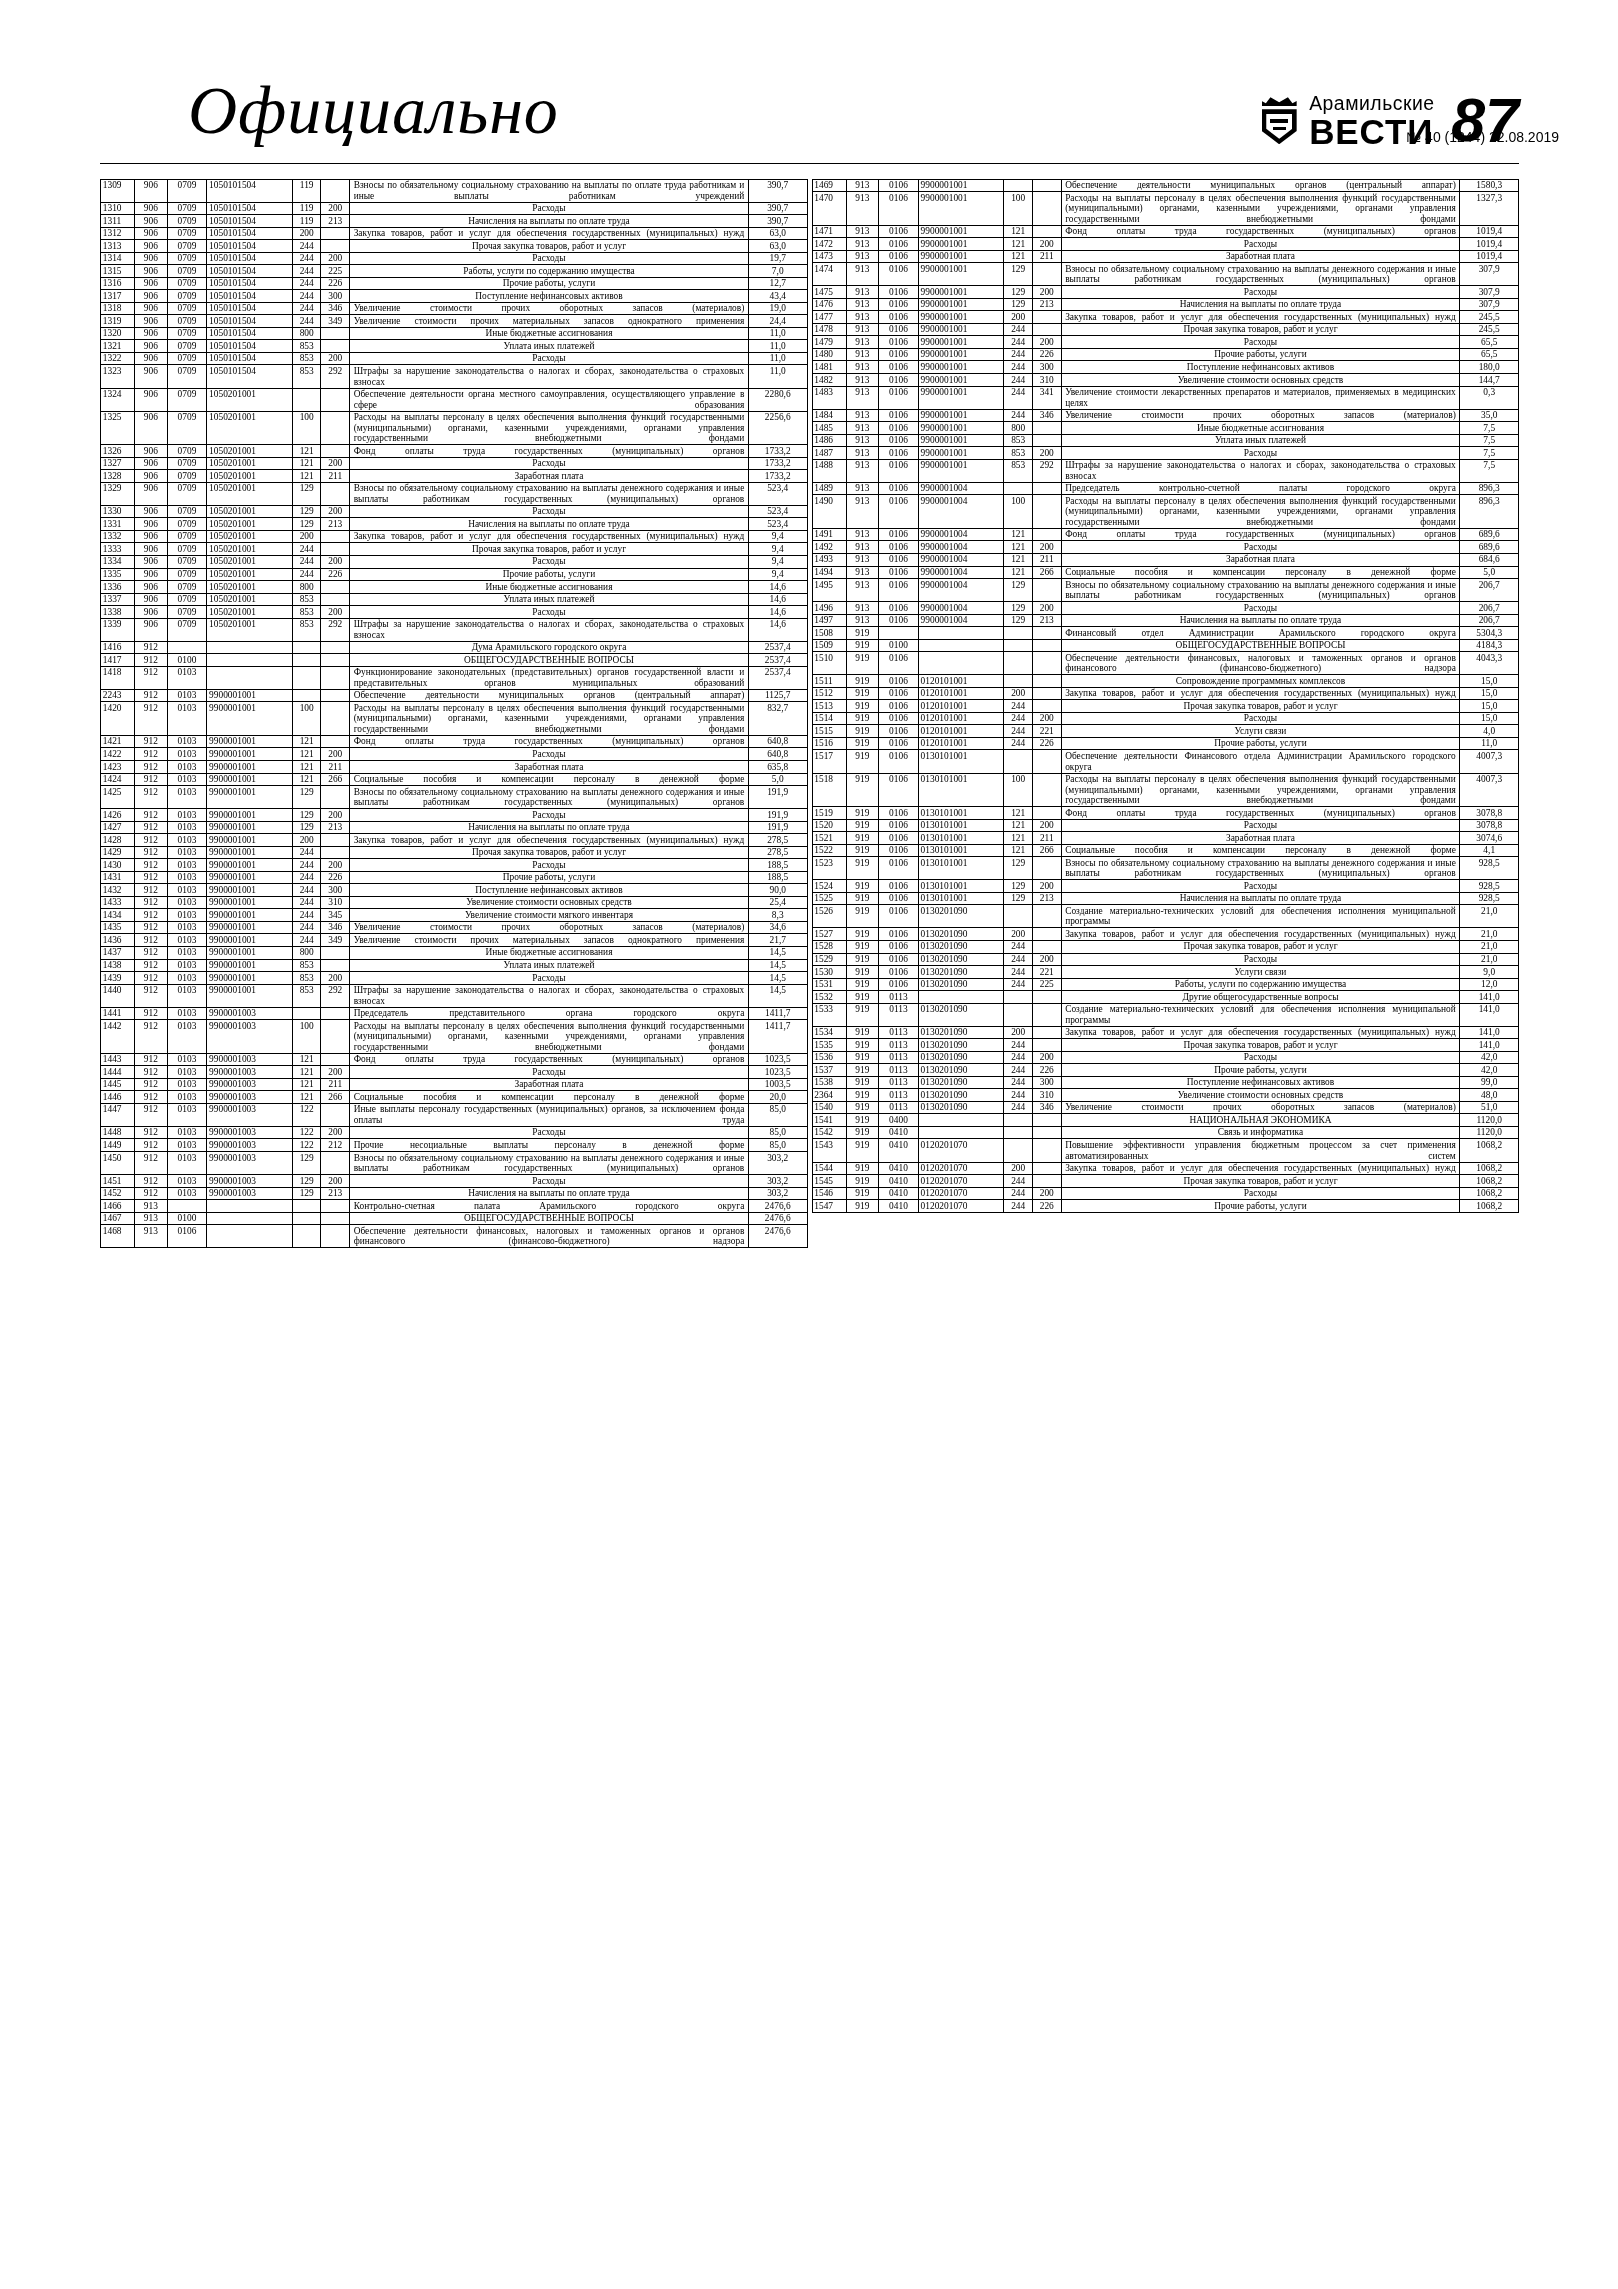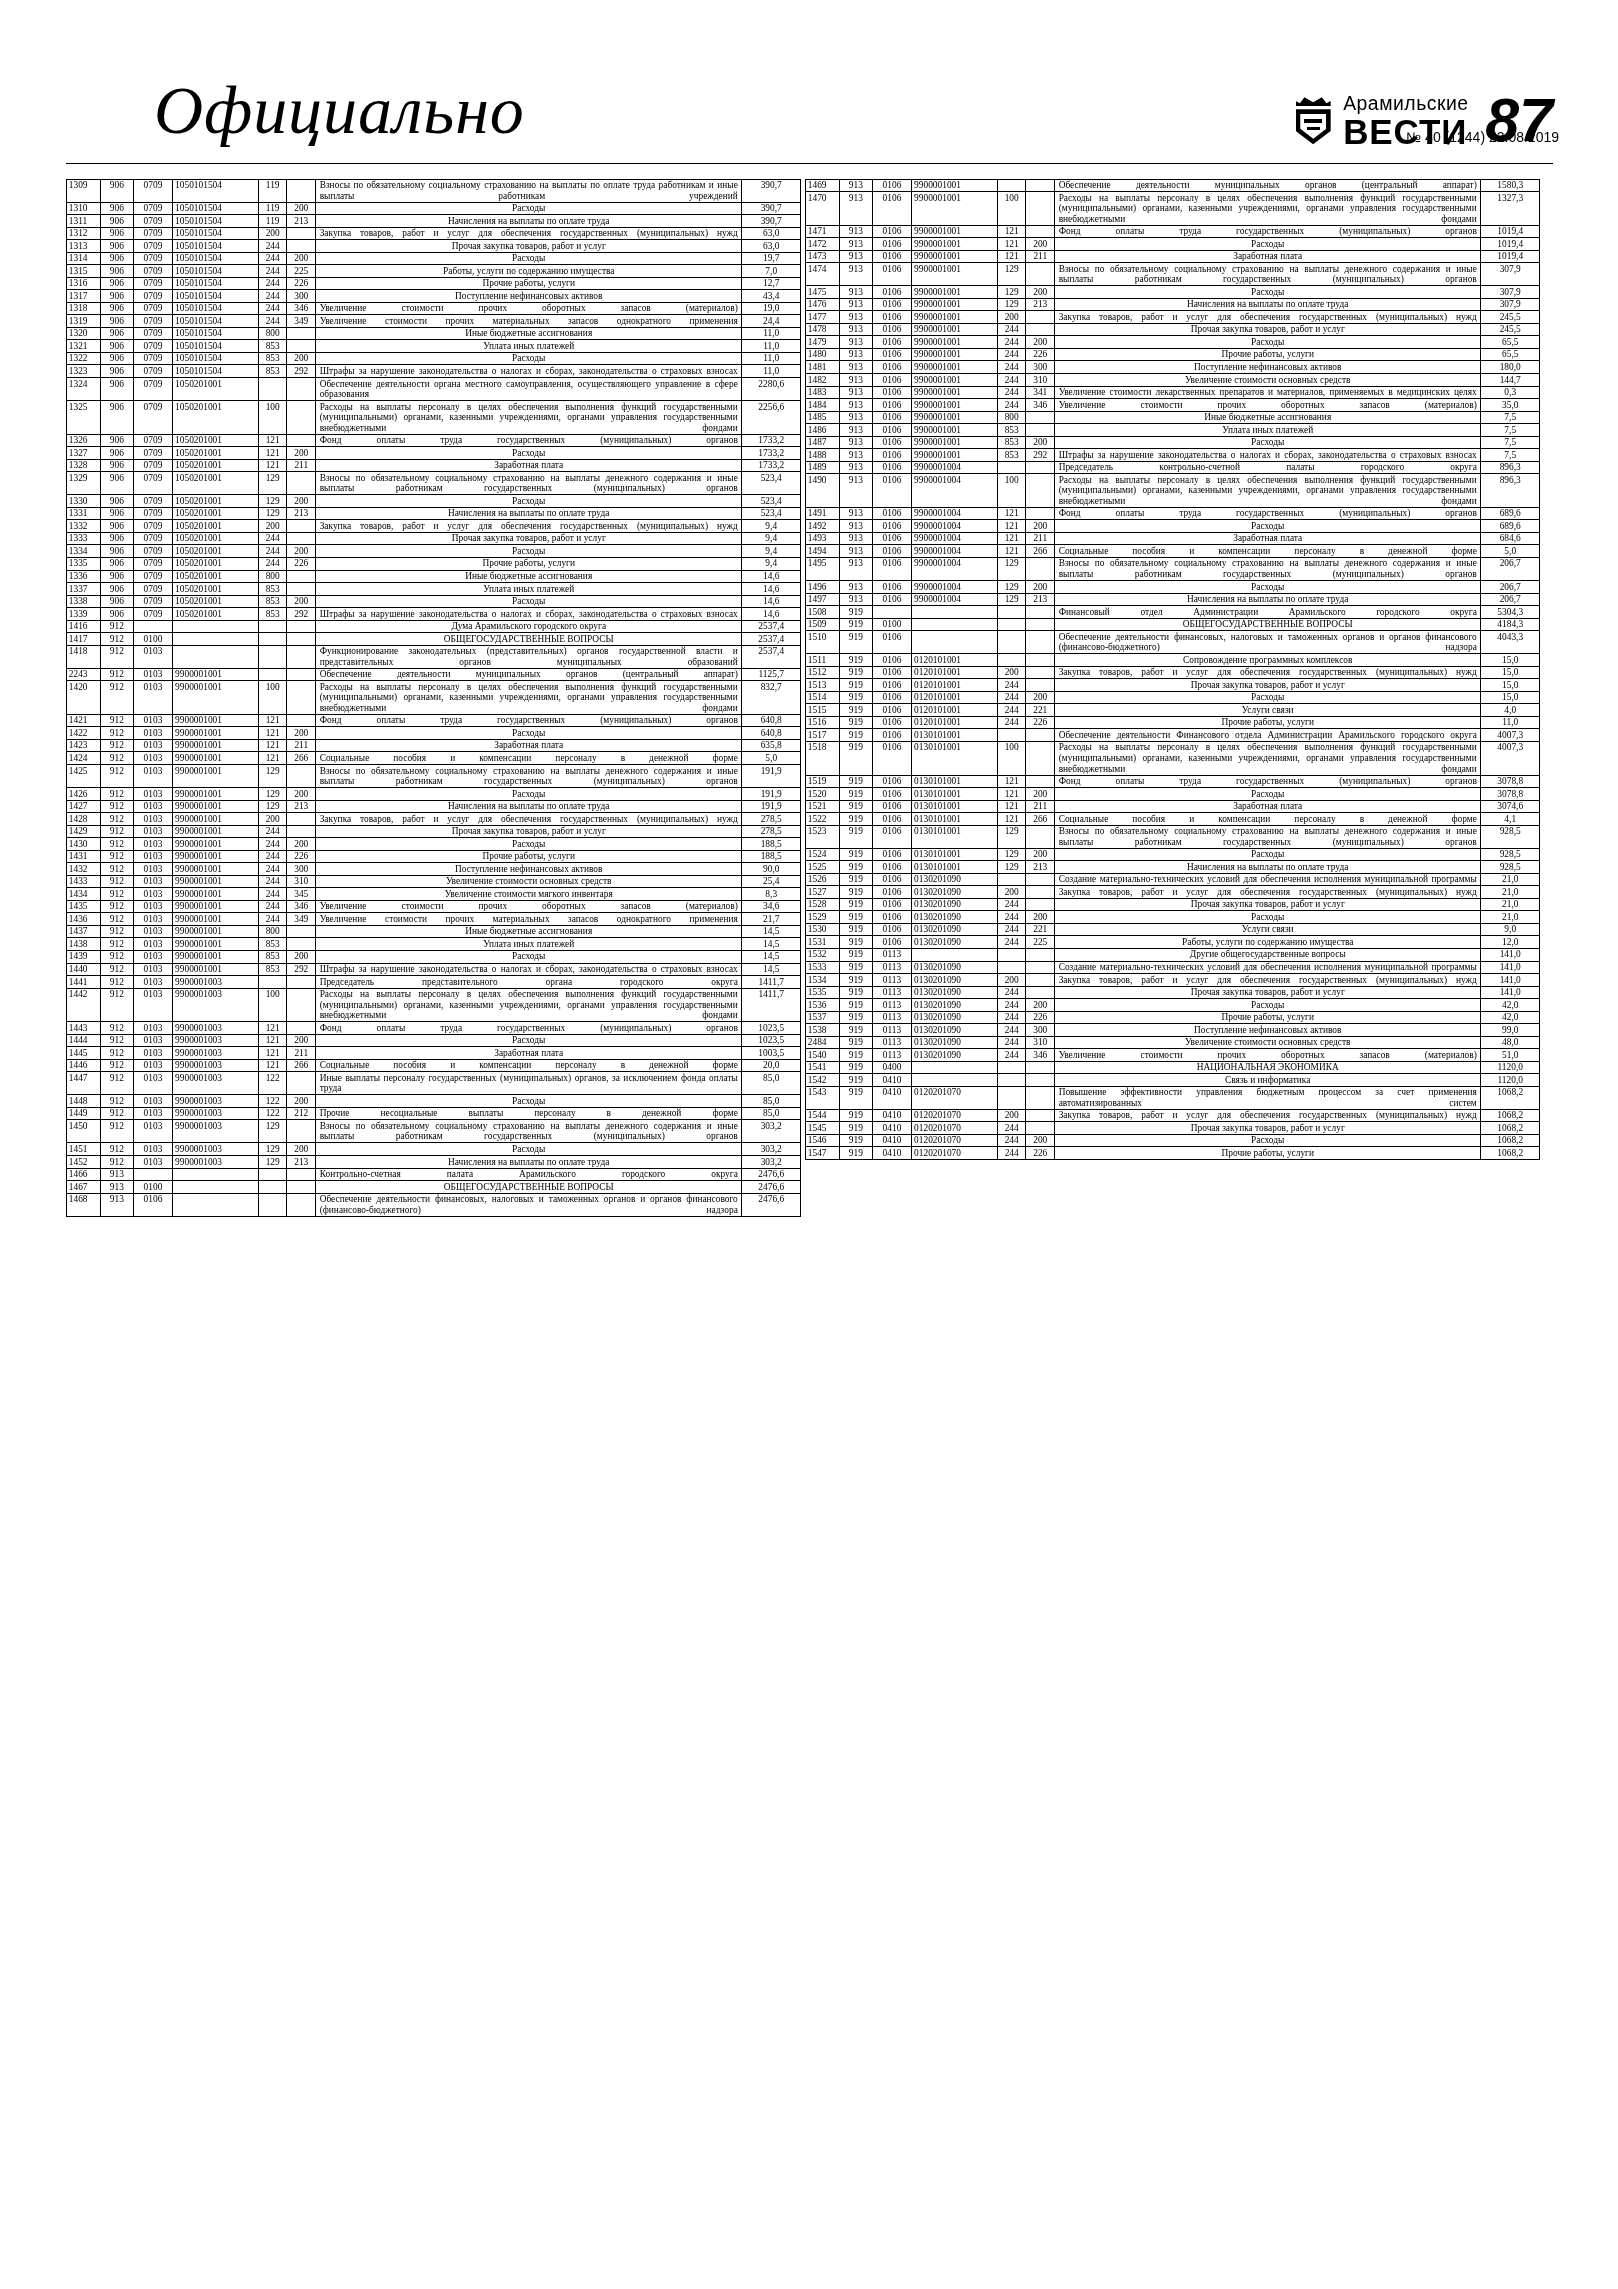--- a/index.html
+++ b/index.html
@@ -12,21 +12,21 @@
     height: 2290px;
     font-family: "Liberation Serif", serif;
     color: #000;
     position: relative;
   }
   .page {
     position: relative;
     width: 1619px;
     height: 2262px;
     box-sizing: border-box;
-    padding: 0 66px;
+    padding: 0 100px;
   }
   
   .masthead {
     display: flex;
     align-items: flex-end;
     justify-content: space-between;
     height: 157px;
     padding-top: 41px;
     box-sizing: border-box;
   }
@@ -1757,21 +1757,21 @@
               <td class="c-razd">0113</td>
               <td class="c-csr">0130201090</td>
               <td class="c-vr1">244</td>
               <td class="c-vr2">300</td>
               <td class="c-name">
                 <span class="nm-center">Поступление нефинансовых активов</span>
               </td>
               <td class="c-sum">99,0</td>
             </tr>
             <tr>
-              <td class="c-num">2484</td>
+              <td class="c-num">2364</td>
               <td class="c-vedom">919</td>
               <td class="c-razd">0113</td>
               <td class="c-csr">0130201090</td>
               <td class="c-vr1">244</td>
               <td class="c-vr2">310</td>
               <td class="c-name">
                 <span class="nm-center">Увеличение стоимости основных средств</span>
               </td>
               <td class="c-sum">48,0</td>
             </tr>

